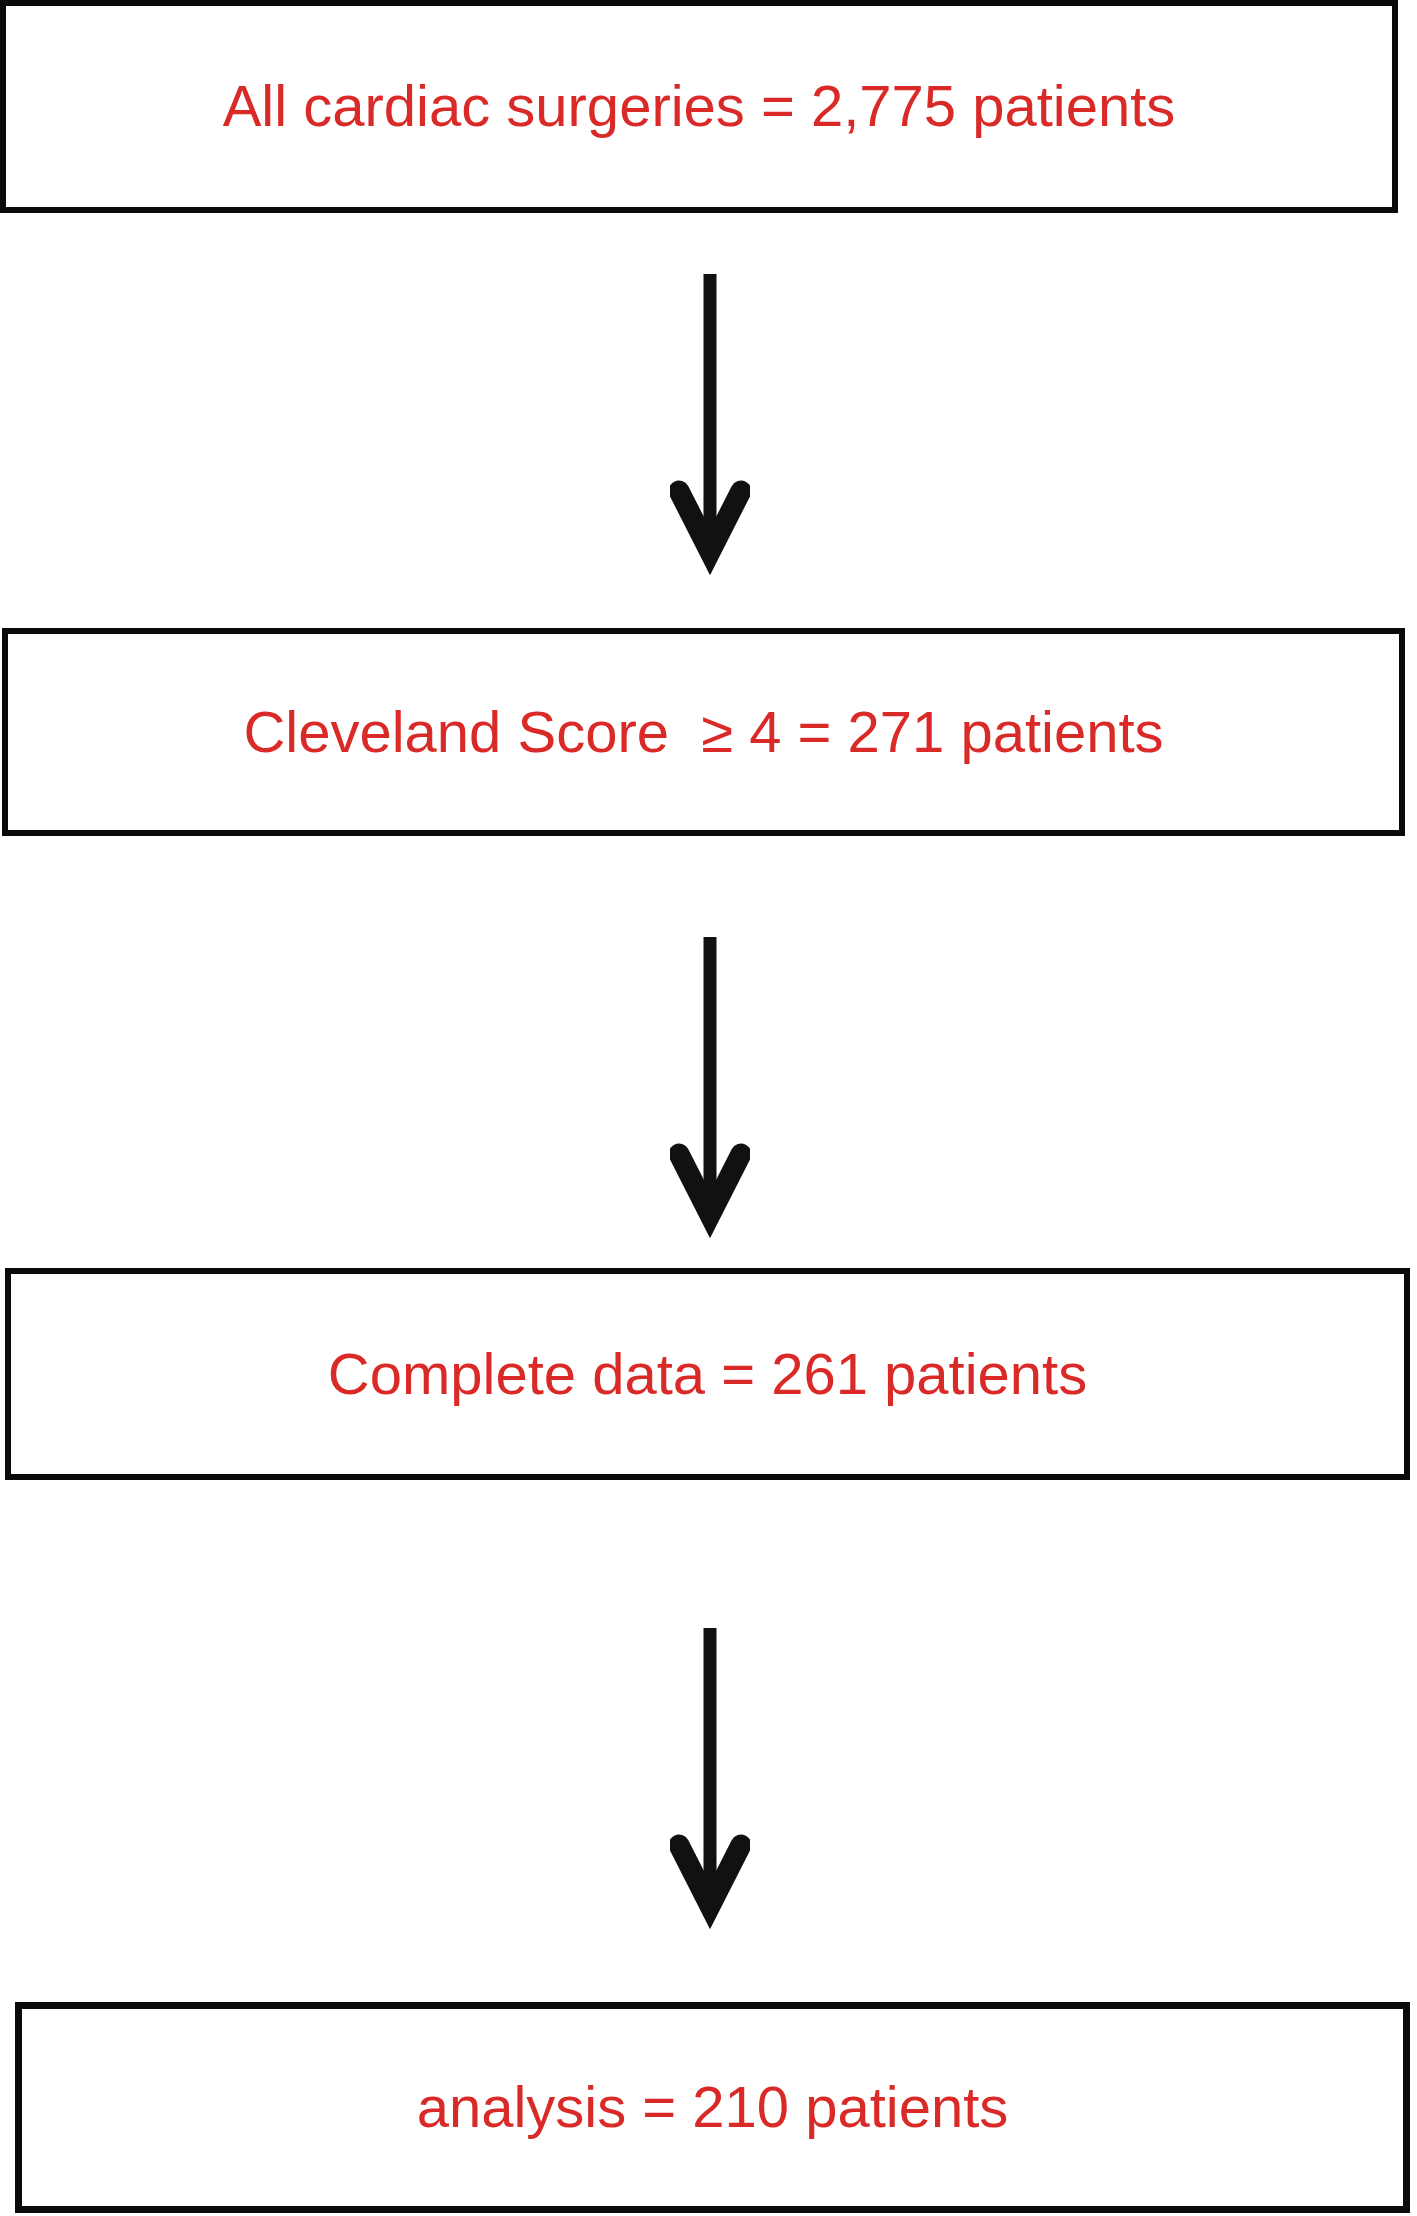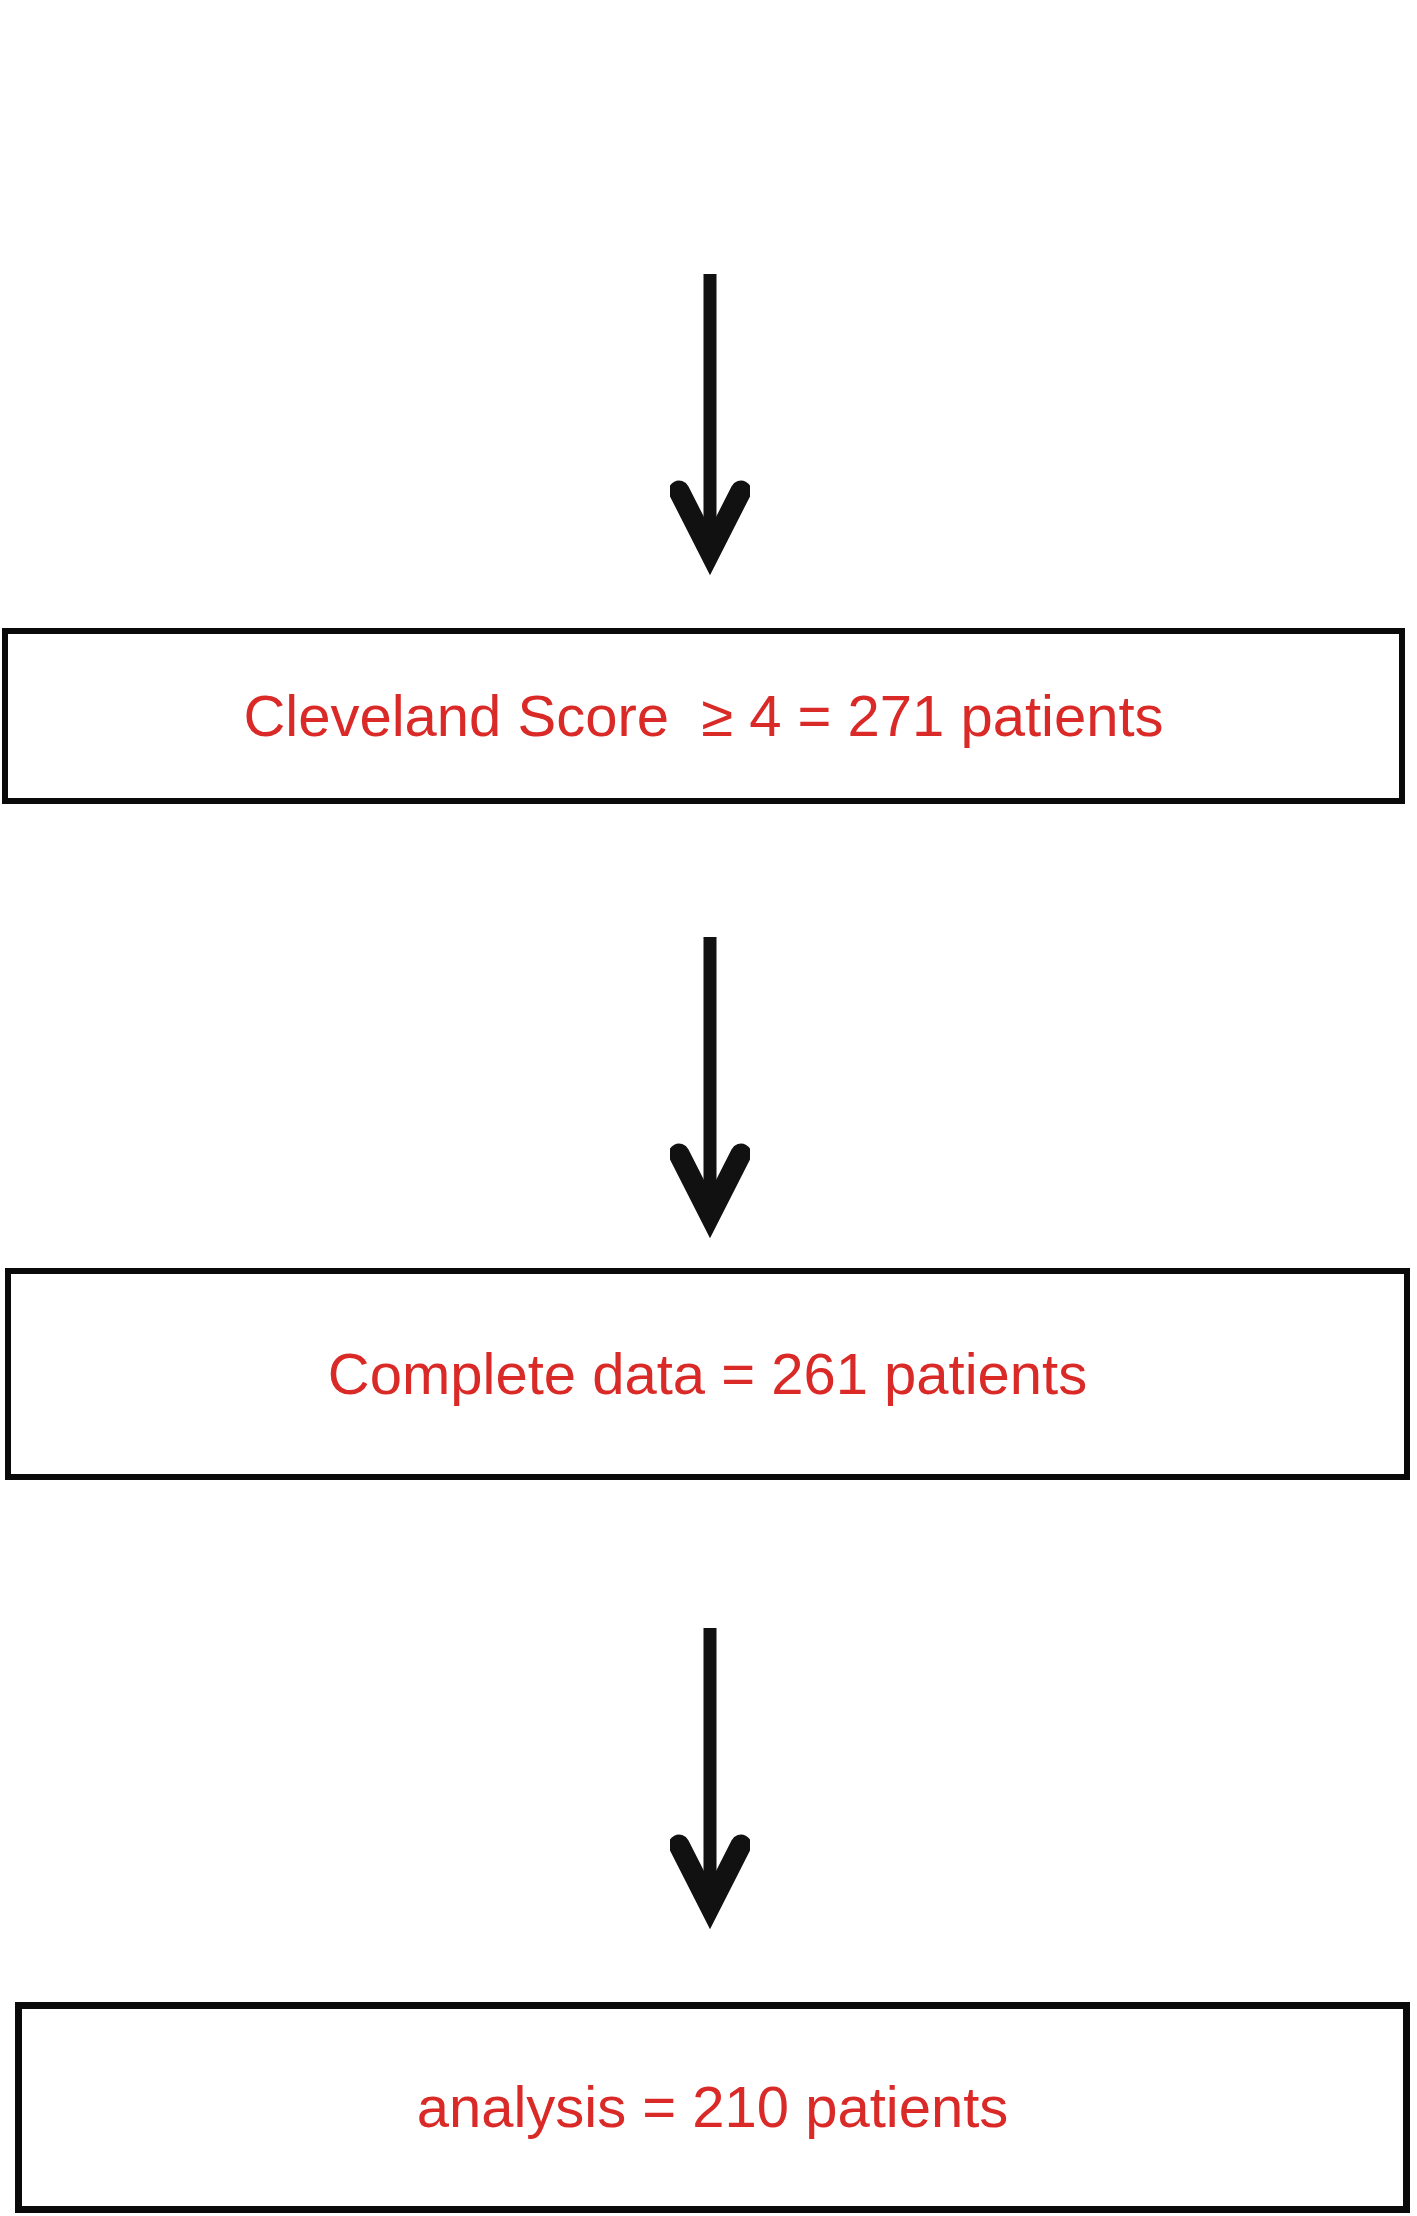--- a/index.html
+++ b/index.html
@@ -27,38 +27,41 @@
     text-align: center;
   }
   .flow-box .box-text {
     color: #da2a28;
     font-size: 58px;
     line-height: 1.12;
     white-space: pre-wrap;
     letter-spacing: 0px;
   }
   .box-1 { left: 0px;  top: 0px;    width: 1398px; height: 213px; }
-  .box-2 { left: 2px;  top: 628px;  width: 1403px; height: 176px; }
+  .box-2 { left: 2px;  top: 628px;  width: 1403px; height: 208px; }
   .box-3 { left: 5px;  top: 1268px; width: 1405px; height: 212px; justify-content: center; }
   .box-4 { left: 15px; top: 2002px; width: 1395px; height: 211px; border-width: 7px; }
   .arrow {
     position: absolute;
     left: 670px;
     width: 80px;
     height: 310px;
   }
   .arrow-1 { top: 271px; }
   .arrow-2 { top: 934px; }
   .arrow-3 { top: 1625px; }
 </style>
 </head>
 <body>
 
 <div class="figure">
 
+  <div class="flow-box box-1">
+    <span class="box-text">All cardiac surgeries = 2,775 patients</span>
+  </div>
 
   <svg class="arrow arrow-1" viewBox="0 0 80 310">
     <line x1="40" y1="3" x2="40" y2="266" stroke="#111111" stroke-width="13"></line>
     <path d="M 9 220 L 40 281 L 71 220" fill="none" stroke="#111111" stroke-width="21" stroke-linecap="round" stroke-linejoin="miter" stroke-miterlimit="4"></path>
   </svg>
 
   <div class="flow-box box-2">
     <span class="box-text">Cleveland Score  ≥ 4 = 271 patients</span>
   </div>
 

